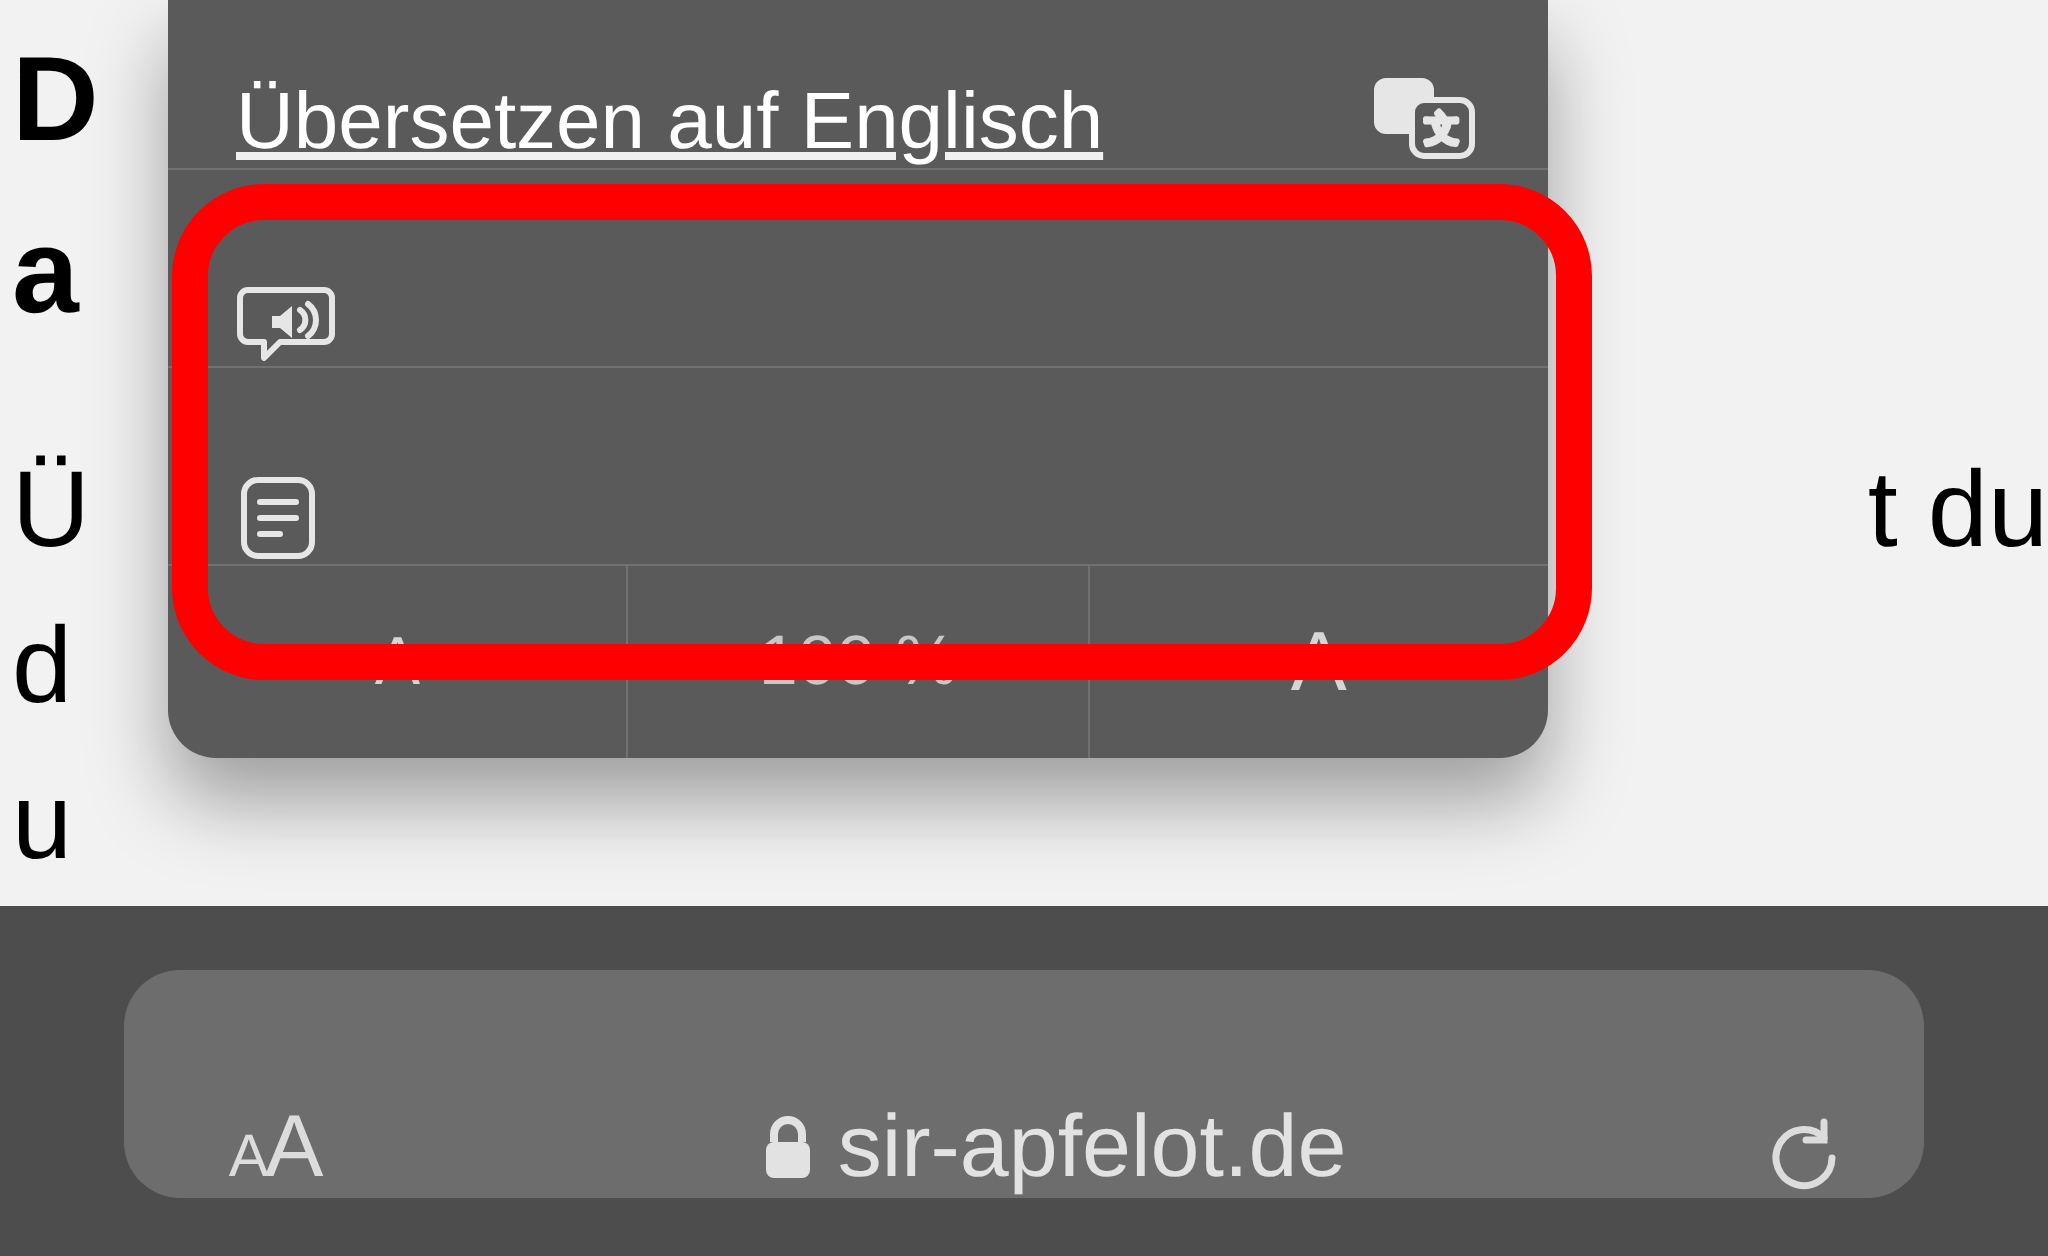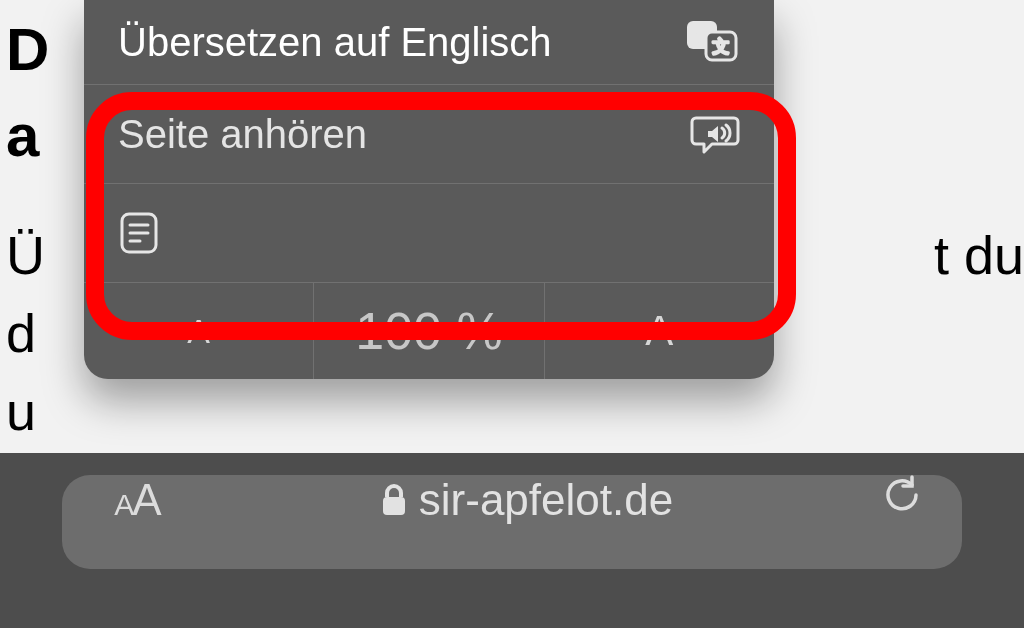--- a/index.html
+++ b/index.html
@@ -2,35 +2,35 @@
 <html><head>
 <meta charset="utf-8">
 <style>
   html,body{margin:0;padding:0;width:1024px;height:628px;overflow:hidden;font-family:-apple-system,"SF Pro Text","Helvetica Neue",Arial,sans-serif;background:#fff;}
   .page{position:absolute;inset:0;background:#f2f2f2;}
   
   .bgtxt{position:absolute;left:0;right:0;color:#000;font-size:54px;line-height:1.45;font-weight:400;}
   .bgtxt.bold{font-weight:700;font-size:60px;}
   
   .card{position:absolute;left:84px;top:0;width:690px;background:#5a5a5a;border-radius:0 0 24px 24px;box-shadow:0 22px 40px rgba(0,0,0,0.35);color:#f0f0f0;overflow:hidden;}
-  .row{display:flex;align-items:center;justify-content:space-between;padding:0 34px;height:98px;border-top:1px solid rgba(255,255,255,0.14);}
+  .row{display:flex;align-items:flex-end;justify-content:space-between;padding:0 34px;height:98px;border-top:1px solid rgba(255,255,255,0.14);text-decoration:underline;}
   .row:first-child{border-top:none;height:84px;}
   .row .lbl{font-size:40px;color:#e4e4e4;font-weight:400;}
   .row.head .lbl{font-size:40px;color:#fff;}
   .row .ic{color:#e6e6e6;}
   .zoomrow{display:flex;align-items:stretch;height:96px;border-top:1px solid rgba(255,255,255,0.14);}
   .zoomrow>div{flex:1;display:flex;align-items:center;justify-content:center;font-size:34px;color:#d6d6d6;}
   .zoomrow>div+div{border-left:1px solid rgba(255,255,255,0.14);}
-  .zoomrow .mid{font-size:52px;color:#c7c7c7;}
+  .zoomrow .mid{font-size:35px;color:#c7c7c7;}
   .zoomrow .bigA{font-size:42px;}
   
   .hilite{position:absolute;border:18px solid #ff0000;border-radius:46px;pointer-events:none;}
   
   .bar{position:absolute;left:0;right:0;bottom:0;height:175px;background:#4d4d4d;}
-  .pill{position:absolute;left:62px;right:62px;top:22px;height:94px;border-radius:28px;background:rgba(255,255,255,0.18);display:flex;align-items:flex-start;color:#dcdcdc;}
+  .pill{position:absolute;left:62px;right:62px;top:32px;height:114px;border-radius:28px;background:rgba(255,255,255,0.18);display:flex;align-items:flex-end;color:#dcdcdc;}
   .pill .aa{width:150px;text-align:center;font-size:30px;letter-spacing:-2px;}
   .pill .aa .bigger{font-size:44px;}
   .pill .mid{flex:1;display:flex;align-items:center;justify-content:center;gap:12px;font-size:44px;color:#e2e2e2;}
   .pill .reload{width:120px;display:flex;align-items:center;justify-content:center;}
   svg{display:block;}
 </style>
 </head>
 <body>
 
 <div class="page">
@@ -52,21 +52,20 @@
         <svg width="56" height="48" viewBox="0 0 56 48" fill="none" stroke="currentColor" stroke-width="3" stroke-linejoin="round">
           <rect x="3" y="3" width="30" height="28" rx="6" fill="currentColor" stroke="none"></rect>
           <text x="18" y="23" text-anchor="middle" font-size="18" font-family="Arial" fill="#5a5a5a" font-weight="700">A</text>
           <rect x="22" y="14" width="30" height="28" rx="6" fill="#5a5a5a" stroke="currentColor"></rect>
           <text x="37" y="34" text-anchor="middle" font-size="17" font-family="Arial" fill="currentColor">文</text>
         </svg>
       </span>
     </div>
 
     <div class="row">
-      <span class="lbl">Seite anhören</span>
       <span class="ic">
         <svg width="50" height="44" viewBox="0 0 50 44" fill="none" stroke="currentColor" stroke-width="3" stroke-linejoin="round" stroke-linecap="round">
           <path d="M6 6 h38 a4 4 0 0 1 4 4 v18 a4 4 0 0 1 -4 4 h-22 l-8 8 v-8 h-8 a4 4 0 0 1 -4 -4 v-18 a4 4 0 0 1 4 -4 z"></path>
           <path d="M18 19 h4 l6 -5 v16 l-6 -5 h-4 z" fill="currentColor" stroke="none"></path>
           <path d="M32 16 a6 6 0 0 1 0 10"></path>
           <path d="M36 13 a10 10 0 0 1 0 16"></path>
         </svg>
       </span>
     </div>
 

